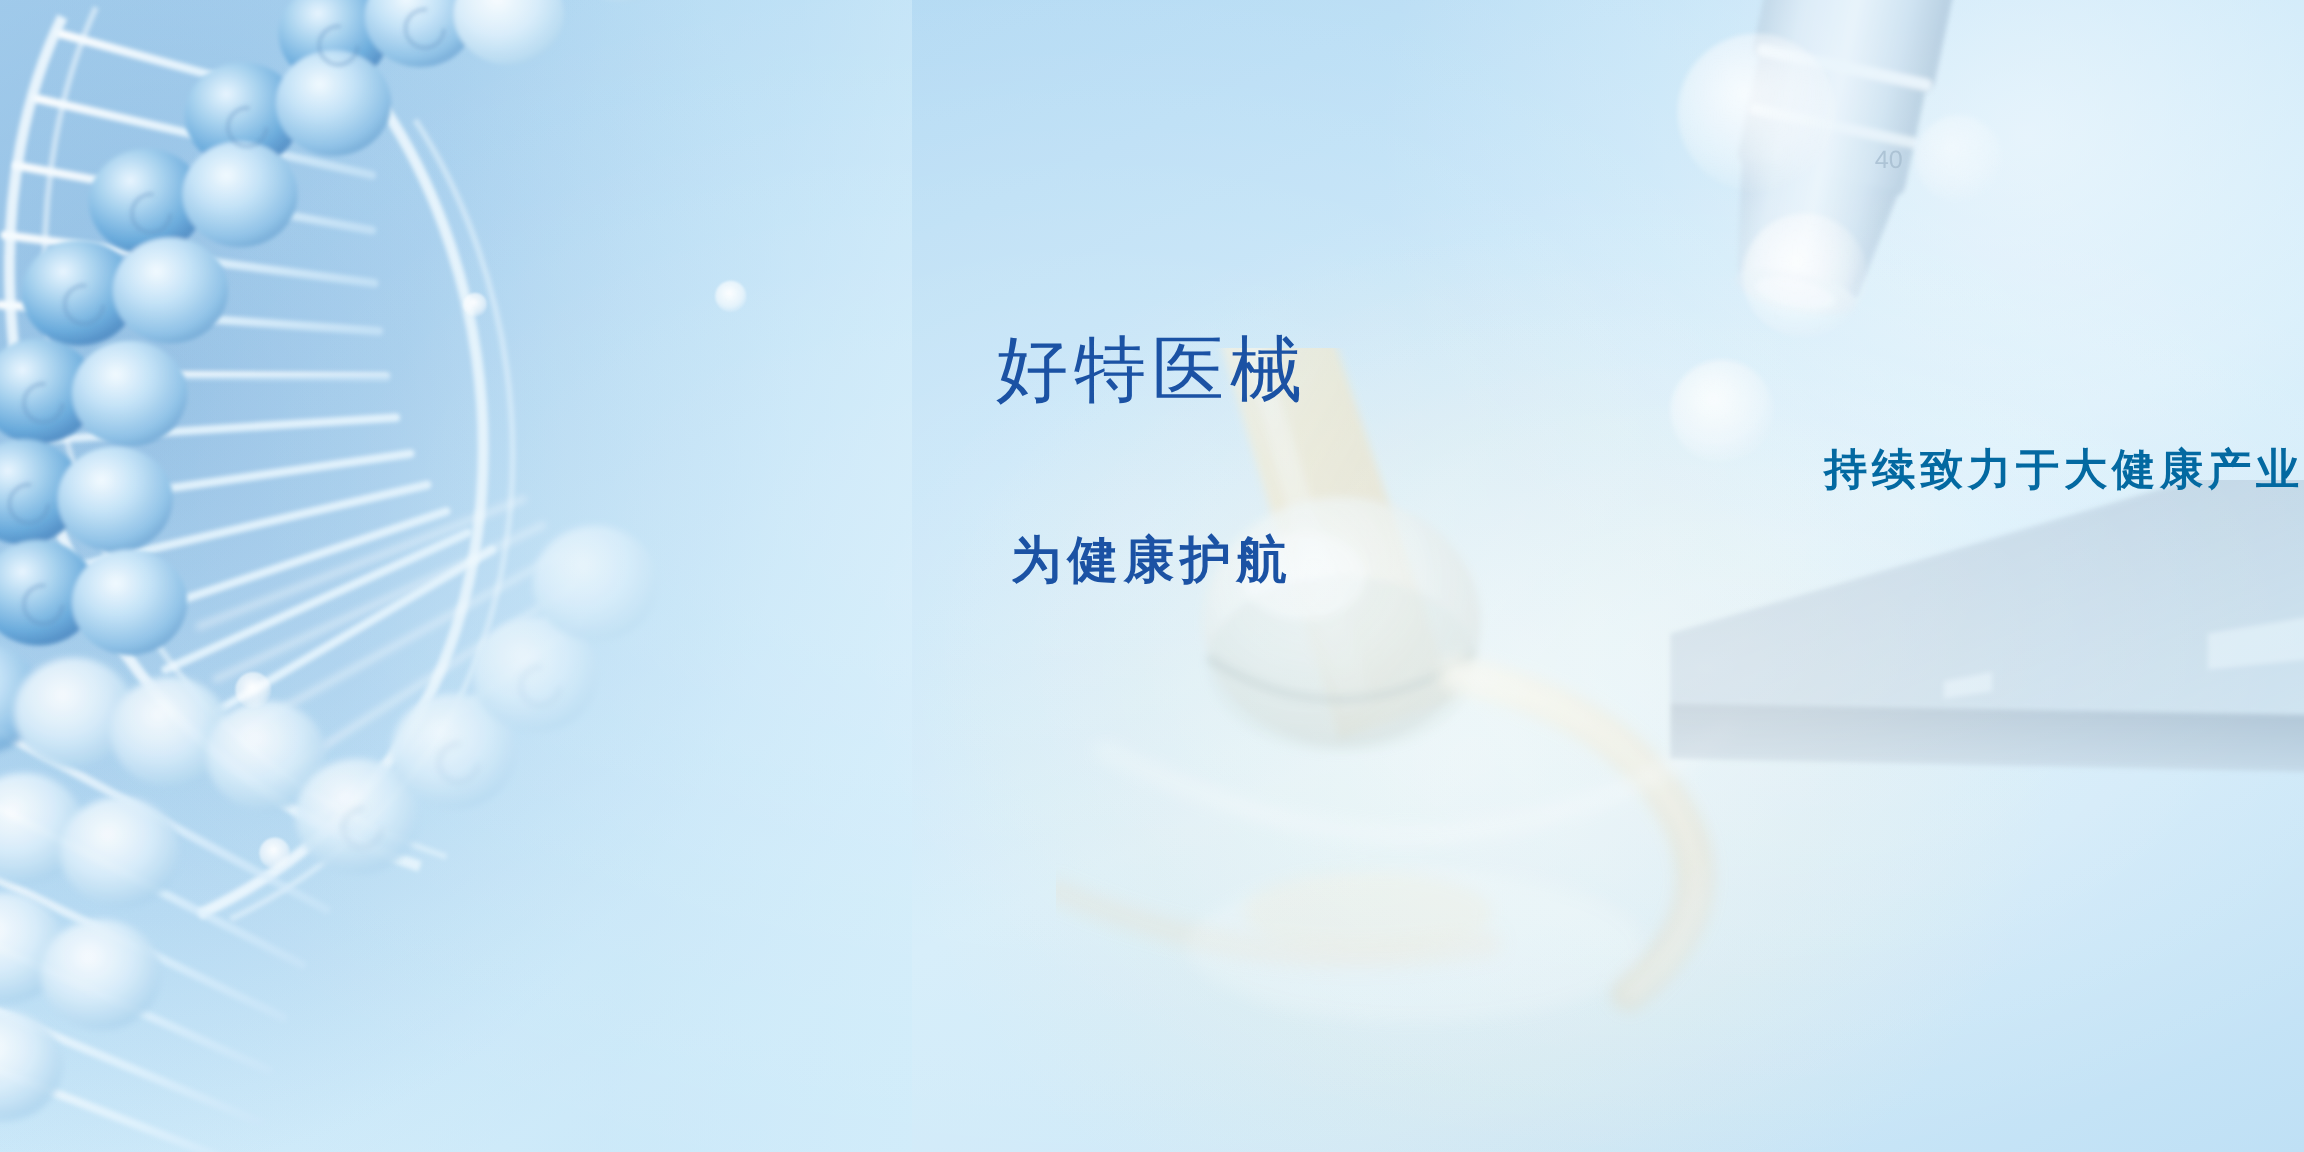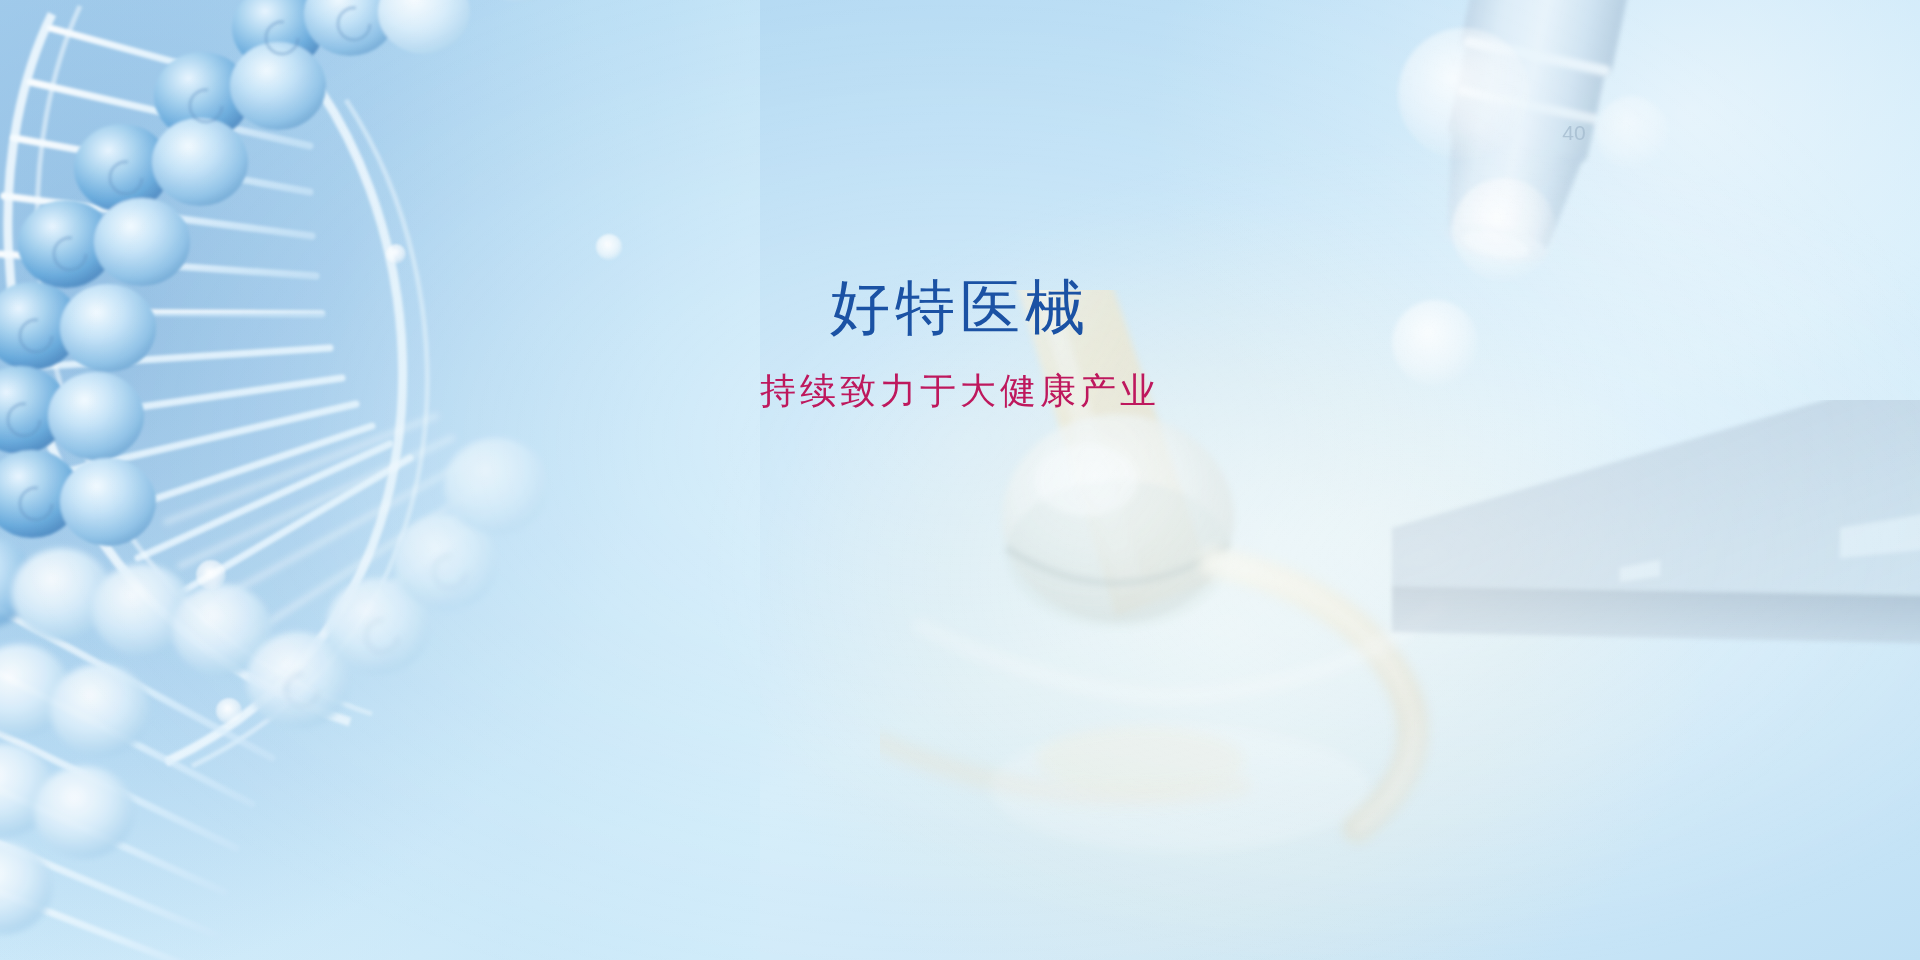--- a/index.html
+++ b/index.html
@@ -169,24 +169,25 @@
     margin: 0;
     font-size: 60px;
     font-weight: normal;
     letter-spacing: 5px;
     line-height: 1.12;
     color: #1b52a4;
   }
   .subline {
     margin: 28px 0 0 0;
     font-size: 36px;
-    font-weight: normal;
+    font-weight: bold;
     letter-spacing: 4px;
     line-height: 1.2;
-    color: #be185d;
+    color: #0369a1;
+    text-align: right;
   }
   .tagline {
     margin: 30px 0 0 0;
     font-size: 42px;
     font-weight: bold;
     letter-spacing: 5px;
     line-height: 1.2;
     color: #1b52a4;
   }
 </style>
@@ -462,15 +463,16 @@
   <div class="bokeh small" style="left:386px;  top:244px; width:20px;  height:20px;"></div>
   <div class="bokeh small" style="left:196px;  top:560px; width:30px;  height:30px;"></div>
   <div class="bokeh small" style="left:216px;  top:698px; width:26px;  height:26px;"></div>
 
   <div class="bg-vignette"></div>
   <div class="haze"></div>
 
   <div class="text-block">
     <h1 class="headline">好特医械</h1>
     <p class="subline">持续致力于大健康产业</p>
+    <p class="tagline">为健康护航</p>
   </div>
 
 </div>
 
 </body></html>

